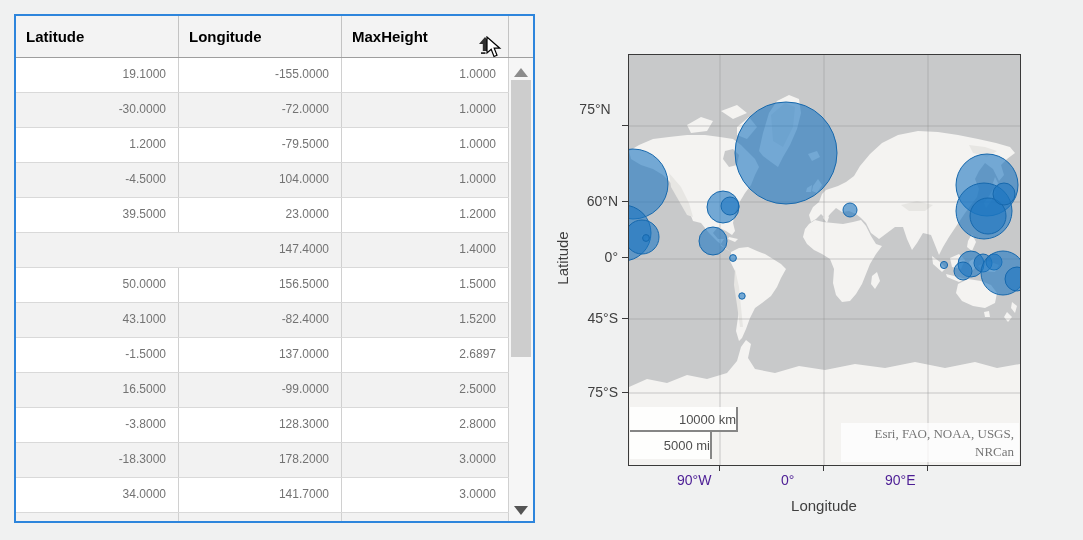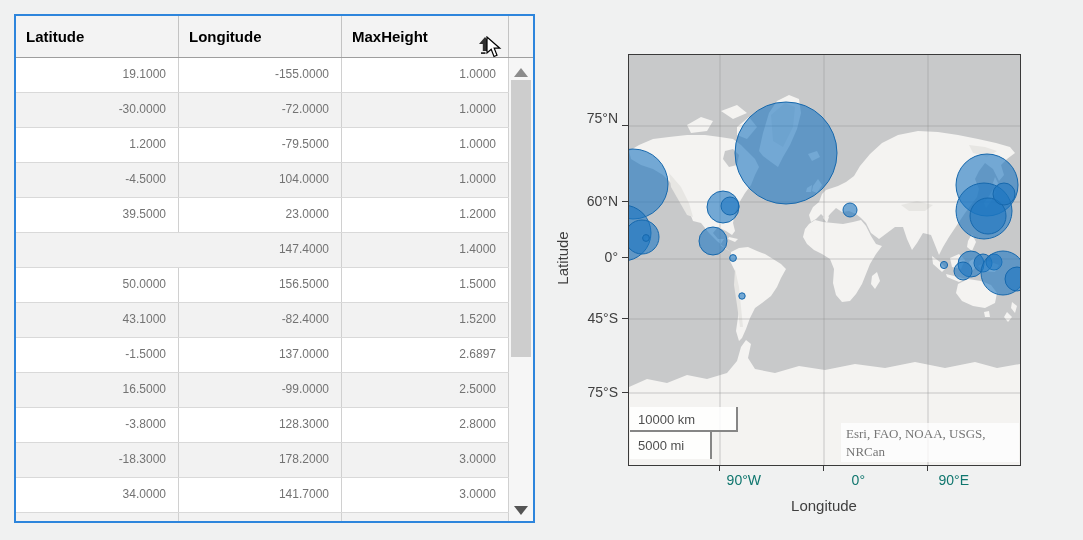--- a/index.html
+++ b/index.html
@@ -30,24 +30,24 @@
   
   #vscroll{position:absolute;right:0;top:42px;width:24px;height:463px;background:#f6f6f6;}
   #scroll-up{position:absolute;top:10px;left:5px;width:0;height:0;
     border-left:7px solid transparent;border-right:7px solid transparent;border-bottom:9px solid #8c8c8c;}
   #scroll-thumb{position:absolute;top:22px;left:2px;width:20px;height:277px;background:#cdcdcd;}
   #scroll-down{position:absolute;bottom:6px;left:5px;width:0;height:0;
     border-left:7px solid transparent;border-right:7px solid transparent;border-top:9px solid #555;}
 
   
   #mapbox{position:absolute;left:628px;top:54px;width:391px;height:410px;
-    border:1px solid #3a3a3a;box-sizing:content-box;overflow:hidden;background:#c8c9ca;}
+    border:1px solid #3a3a3a;box-sizing:content-box;overflow:hidden;background:#c8c9ca;text-align:right;}
   .ytick{position:absolute;width:46px;text-align:right;font-size:14px;color:#3f3f3f;height:18px;line-height:18px;}
   .ytickmark{position:absolute;width:6px;height:1px;background:#3a3a3a;}
-  .xtick{position:absolute;width:84px;text-align:right;font-size:14px;color:#0f766e;height:18px;line-height:18px;}
+  .xtick{position:absolute;width:84px;text-align:left;font-size:14px;color:#4c1d95;height:18px;line-height:18px;}
   .xtickmark{position:absolute;width:1px;height:6px;background:#3a3a3a;}
   #ylabel{position:absolute;left:562px;top:258px;transform:translate(-50%,-50%) rotate(-90deg);
     font-size:15px;color:#3f3f3f;white-space:nowrap;}
   #xlabel{position:absolute;left:824px;top:505px;transform:translate(-50%,-50%);
     font-size:15px;color:#3f3f3f;white-space:nowrap;}
   #scalebar{position:absolute;left:1px;top:352px;font-size:13px;color:#4f4f4f;}
   #scalebar .km{width:108px;height:25px;line-height:25px;background:rgba(255,255,255,0.85);
     border-right:2px solid #868686;border-bottom:2px solid #868686;padding-left:8px;box-sizing:border-box;}
   #scalebar .mi{width:82px;height:27px;line-height:27px;background:rgba(255,255,255,0.85);
     border-right:2px solid #868686;padding-left:8px;box-sizing:border-box;}
@@ -157,21 +157,21 @@
 
   <div id="cursor">
     <svg width="17" height="23" viewBox="0 0 17 23">
       <polygon points="1,1 1,17 5.2,13.2 8,20.5 11,19.2 8.2,12.2 13.8,12.2" fill="#ffffff" stroke="#000000" stroke-width="1.2"></polygon>
     </svg>
   </div>
 
   <div id="ylabel">Latitude</div>
   <div id="xlabel">Longitude</div>
   <div id="tick-layer">
-      <div class="ytick" style="left: 572px; top: 109px;">75°N</div>
+      <div class="ytick" style="left: 572px; top: 100px; text-align: center;">75°N</div>
       <div class="ytickmark" style="left: 622px; top: 125px;"></div>
       <div class="ytick" style="left: 572px; top: 192px;">60°N</div>
       <div class="ytickmark" style="left: 622px; top: 201px;"></div>
       <div class="ytick" style="left: 572px; top: 248px;">0°</div>
       <div class="ytickmark" style="left: 622px; top: 257px;"></div>
       <div class="ytick" style="left: 572px; top: 309px;">45°S</div>
       <div class="ytickmark" style="left: 622px; top: 318px;"></div>
       <div class="ytick" style="left: 572px; top: 383px;">75°S</div>
       <div class="ytickmark" style="left: 622px; top: 392px;"></div>
       <div class="xtick" style="left: 677px; top: 471px;">90°W</div>

